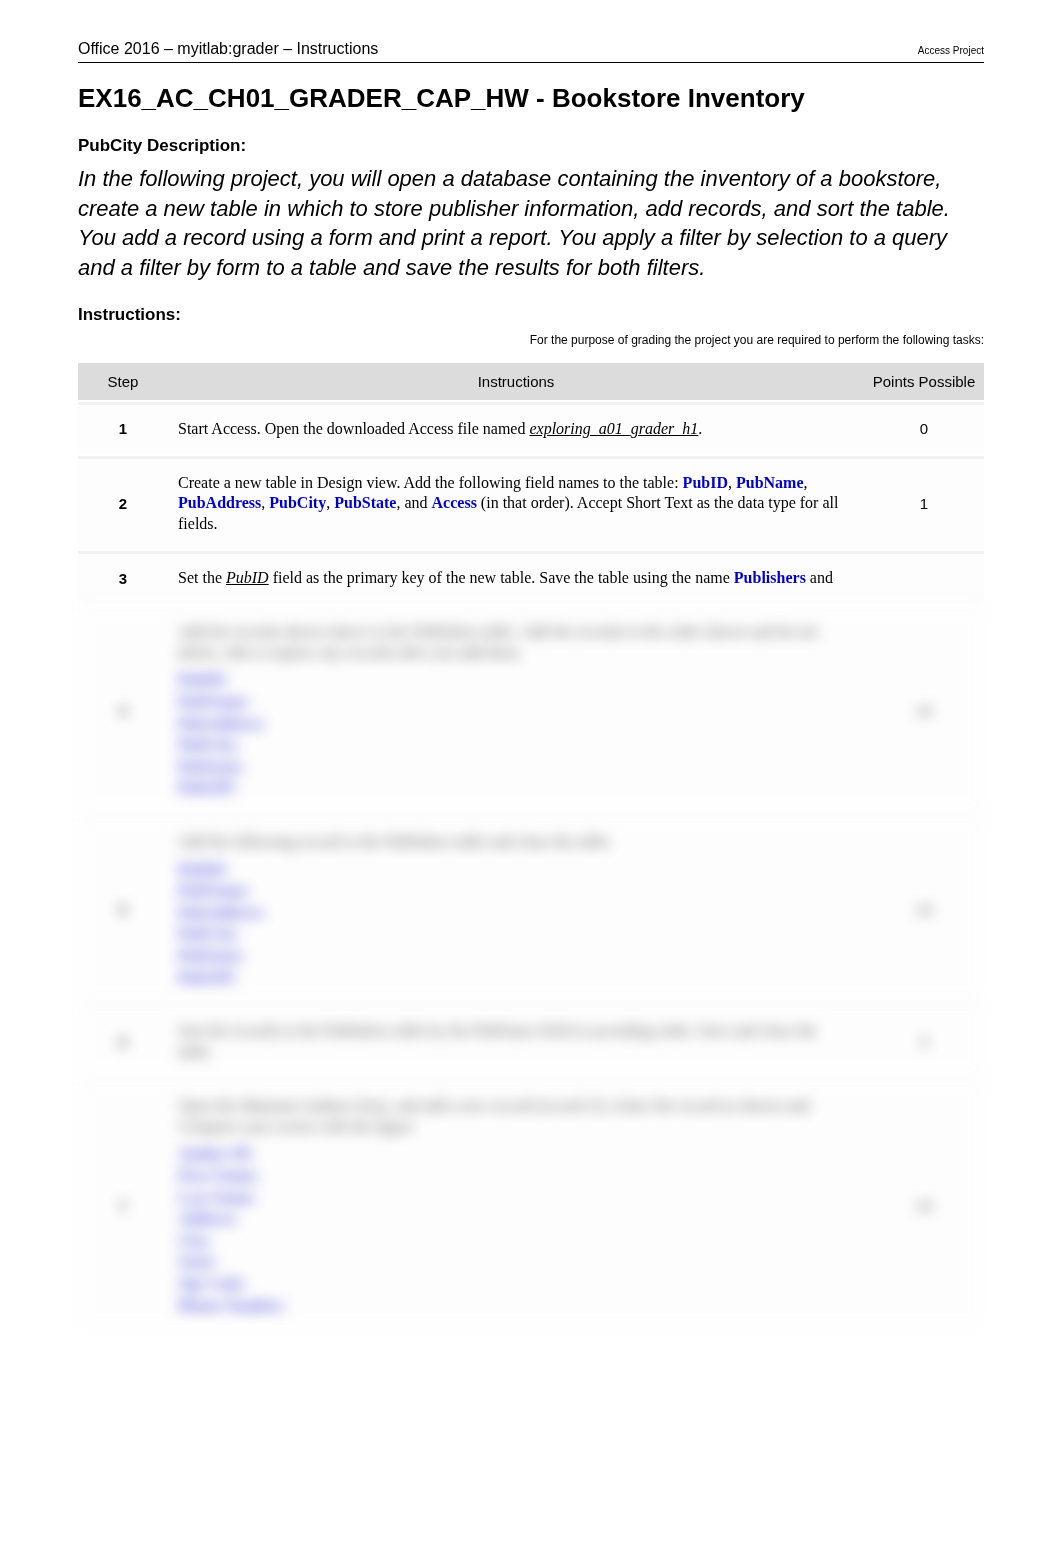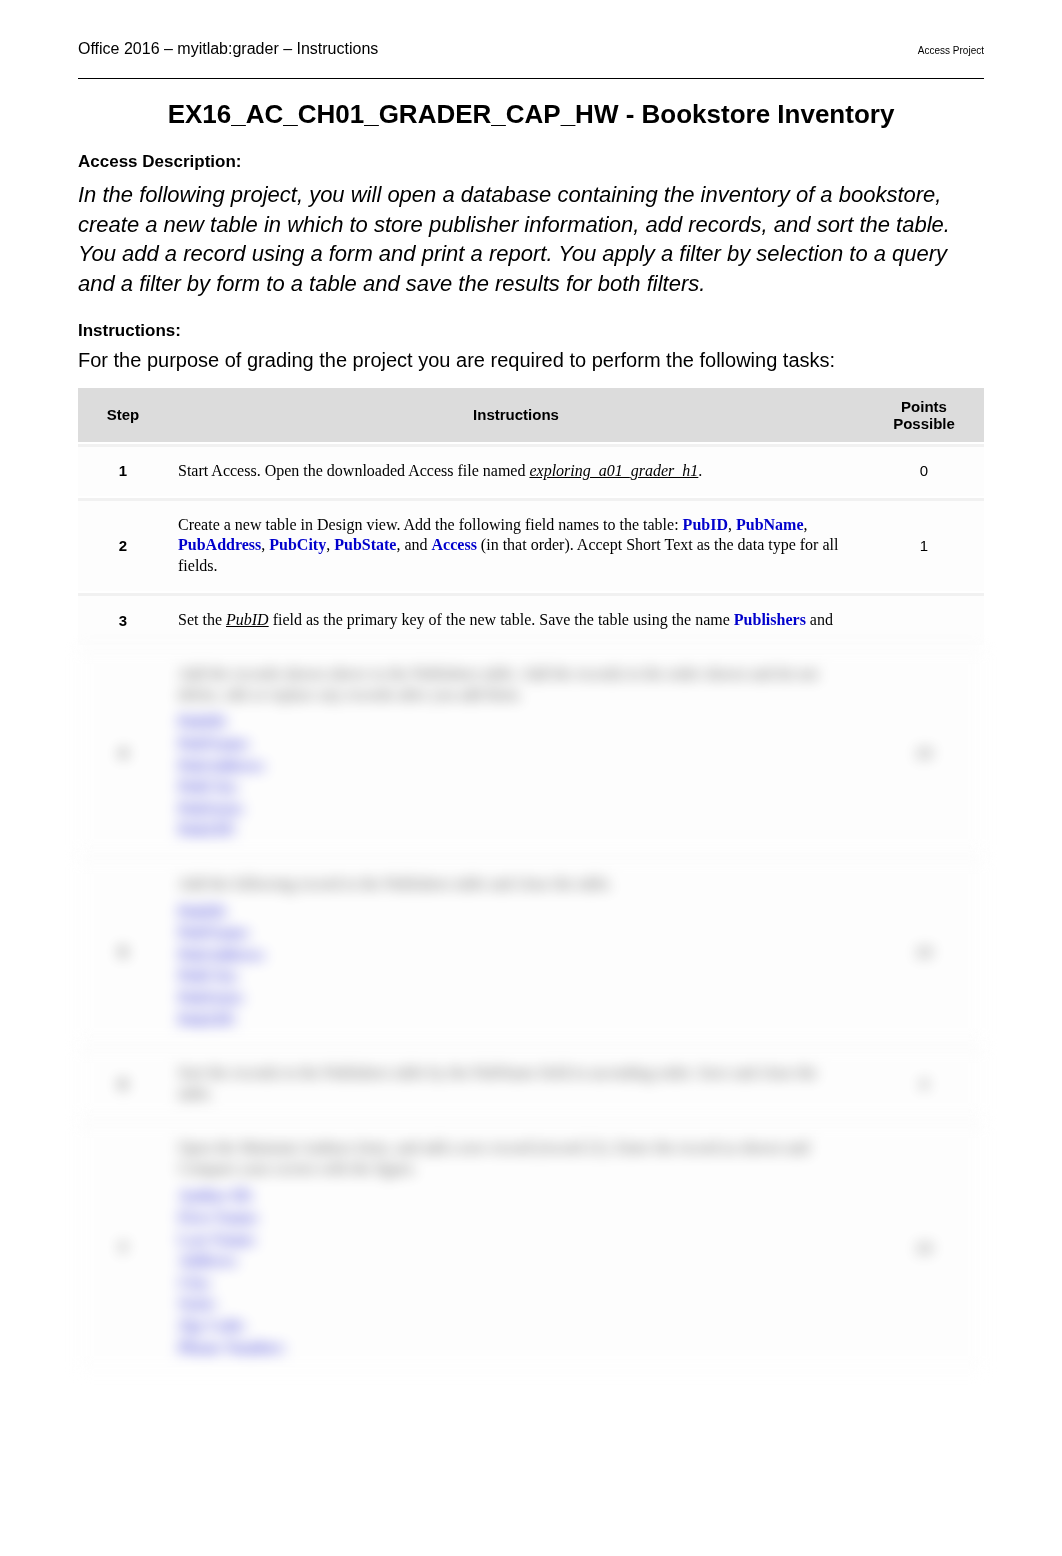--- a/index.html
+++ b/index.html
@@ -10,58 +10,59 @@
     margin: 0 auto;
     padding: 40px 78px;
     font-size: 14px;
     color: #000;
   }
   .header-row {
     display: flex;
     justify-content: space-between;
     align-items: baseline;
     border-bottom: 1px solid #000;
-    padding-bottom: 20px;
+    padding-bottom: 4px;
     margin-bottom: 20px;
   }
   .header-left {
     font-size: 16px;
   }
   .header-right {
     font-size: 10px;
   }
   h1.title {
-    text-align: center;
+    text-align: left;
     font-size: 26px;
     font-weight: bold;
     margin: 18px 0 22px;
   }
   h2.section {
     font-size: 17px;
     font-weight: bold;
     margin-bottom: 8px;
   }
   p.desc {
     font-style: italic;
     font-size: 22px;
     line-height: 1.35;
     margin-bottom: 22px;
   }
   p.intro {
-    font-size: 20px;
+    font-size: 12px;
     margin-bottom: 14px;
+    text-align: right;
   }
   table {
     width: 100%;
     border-collapse: separate;
     border-spacing: 0 2px;
   }
   thead th {
     background: #dcdcdc;
-    font-weight: bold;
+    font-weight: normal;
     font-size: 15px;
     padding: 10px 8px;
     text-align: center;
   }
   thead th.col-step { width: 90px; }
   thead th.col-instr { }
   thead th.col-pts { width: 120px; }
   tbody tr {
     background: #fff;
   }
@@ -103,21 +104,21 @@
 </head>
 <body>
 
 <div class="header-row">
   <span class="header-left">Office 2016 – myitlab:grader – Instructions</span>
   <span class="header-right">Access Project</span>
 </div>
 
 <h1 class="title">EX16_AC_CH01_GRADER_CAP_HW - Bookstore Inventory</h1>
 
-<h2 class="section">Access Description:</h2>
+<h2 class="section">PubCity Description:</h2>
 <p class="desc">In the following project, you will open a database containing the inventory of a bookstore, create a new table in which to store publisher information, add records, and sort the table. You add a record using a form and print a report. You apply a filter by selection to a query and a filter by form to a table and save the results for both filters.</p>
 
 <h2 class="section">Instructions:</h2>
 <p class="intro">For the purpose of grading the project you are required to perform the following tasks:</p>
 
 <table>
   <thead>
     <tr>
       <th class="col-step">Step</th>
       <th class="col-instr">Instructions</th>

